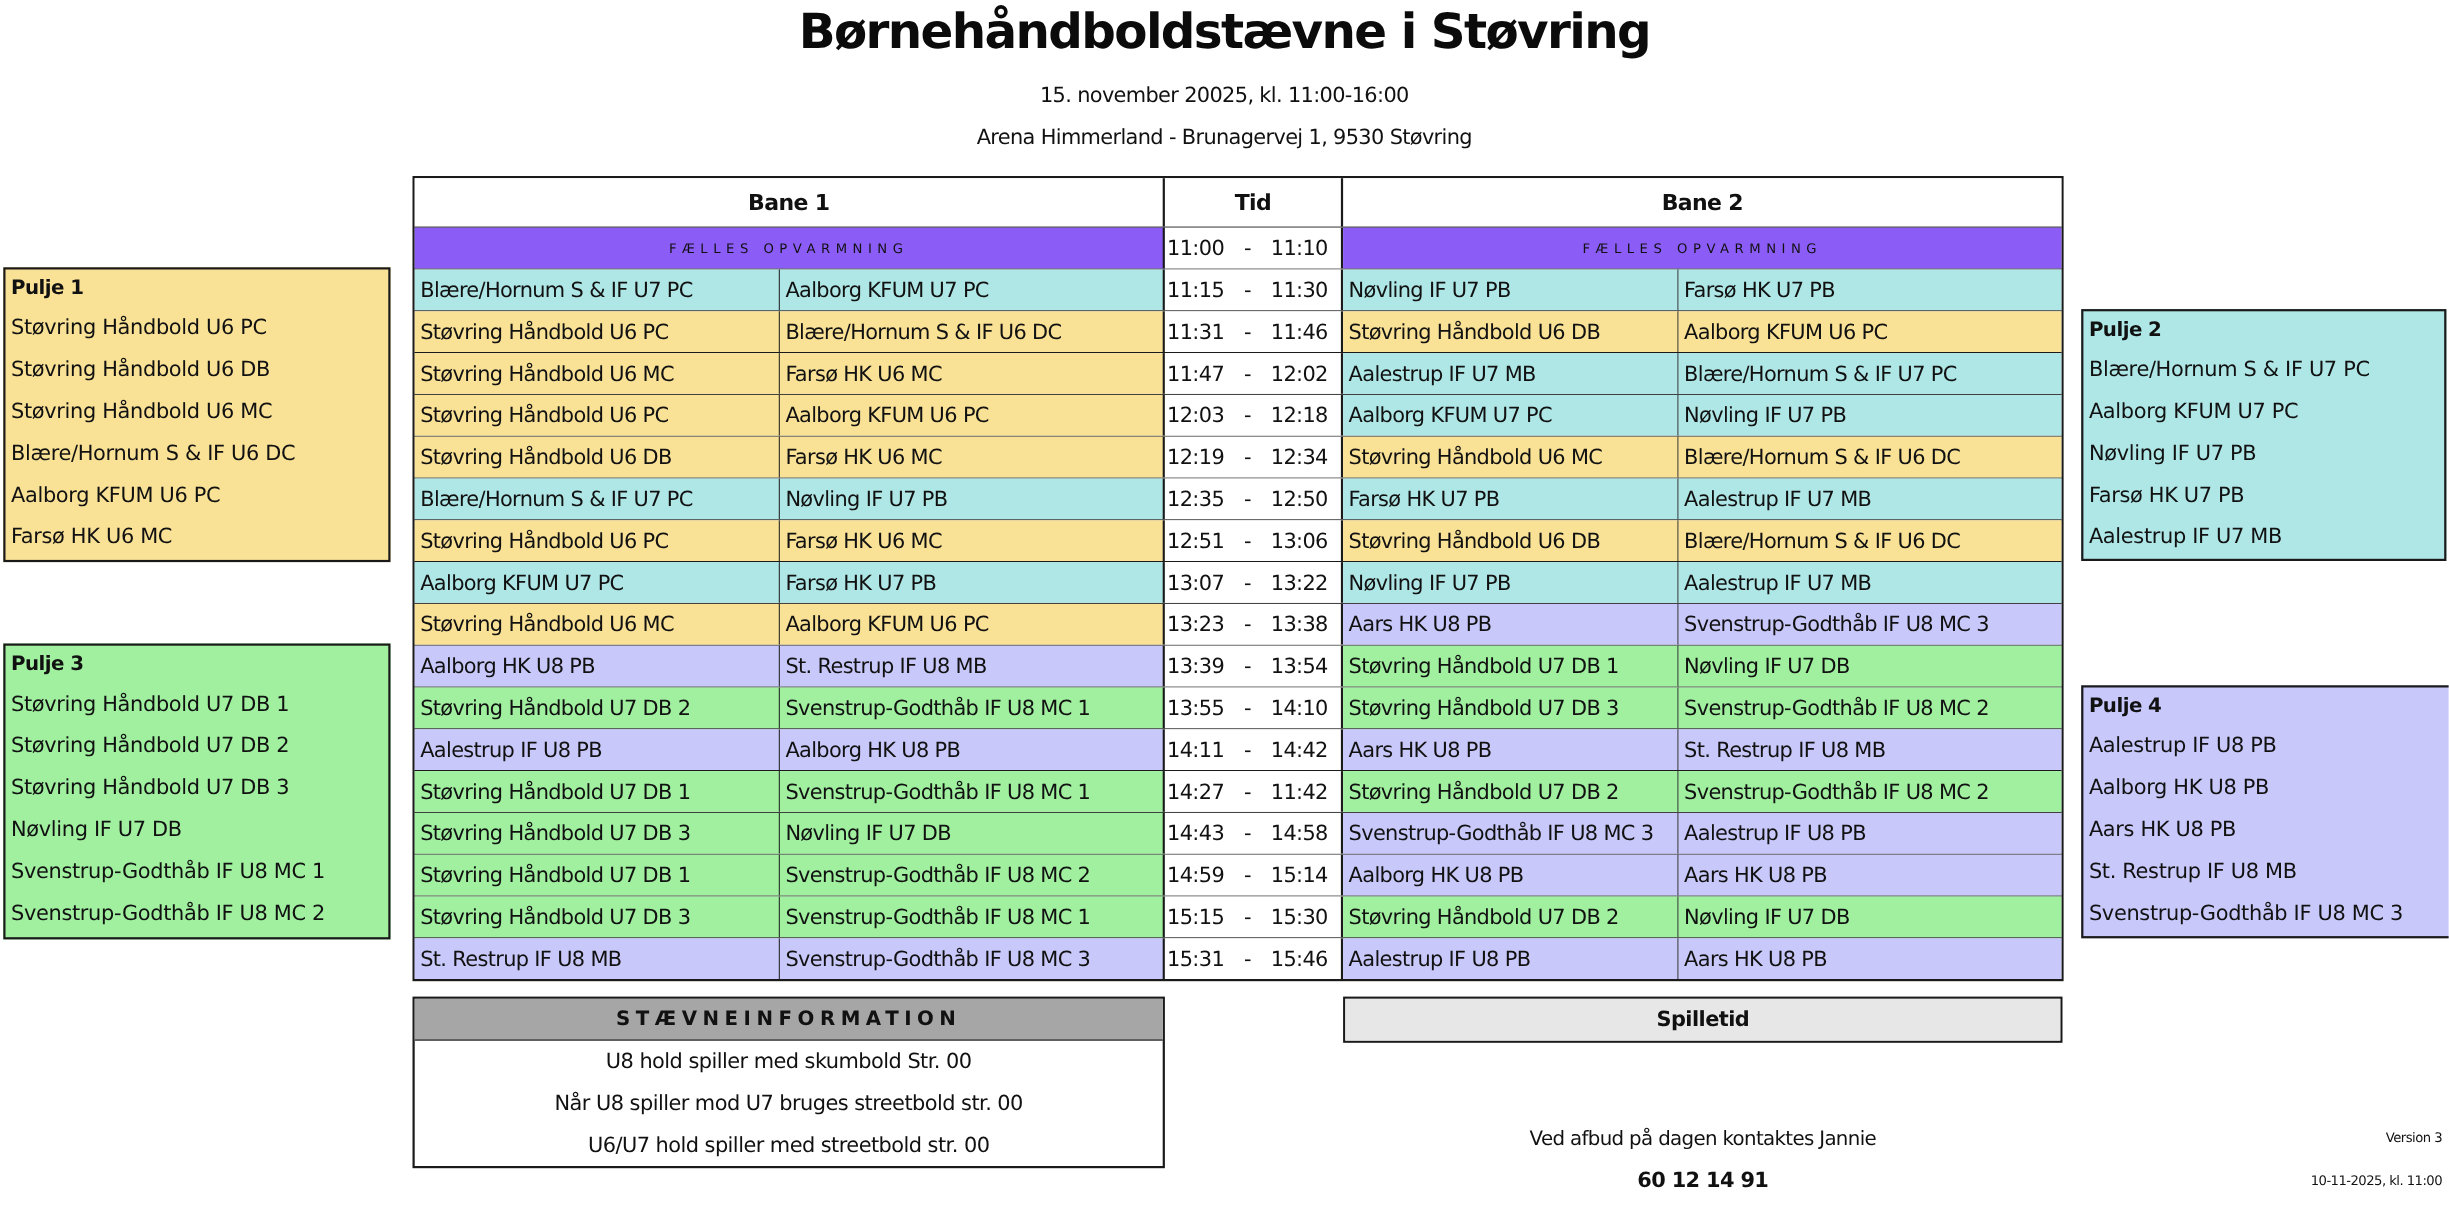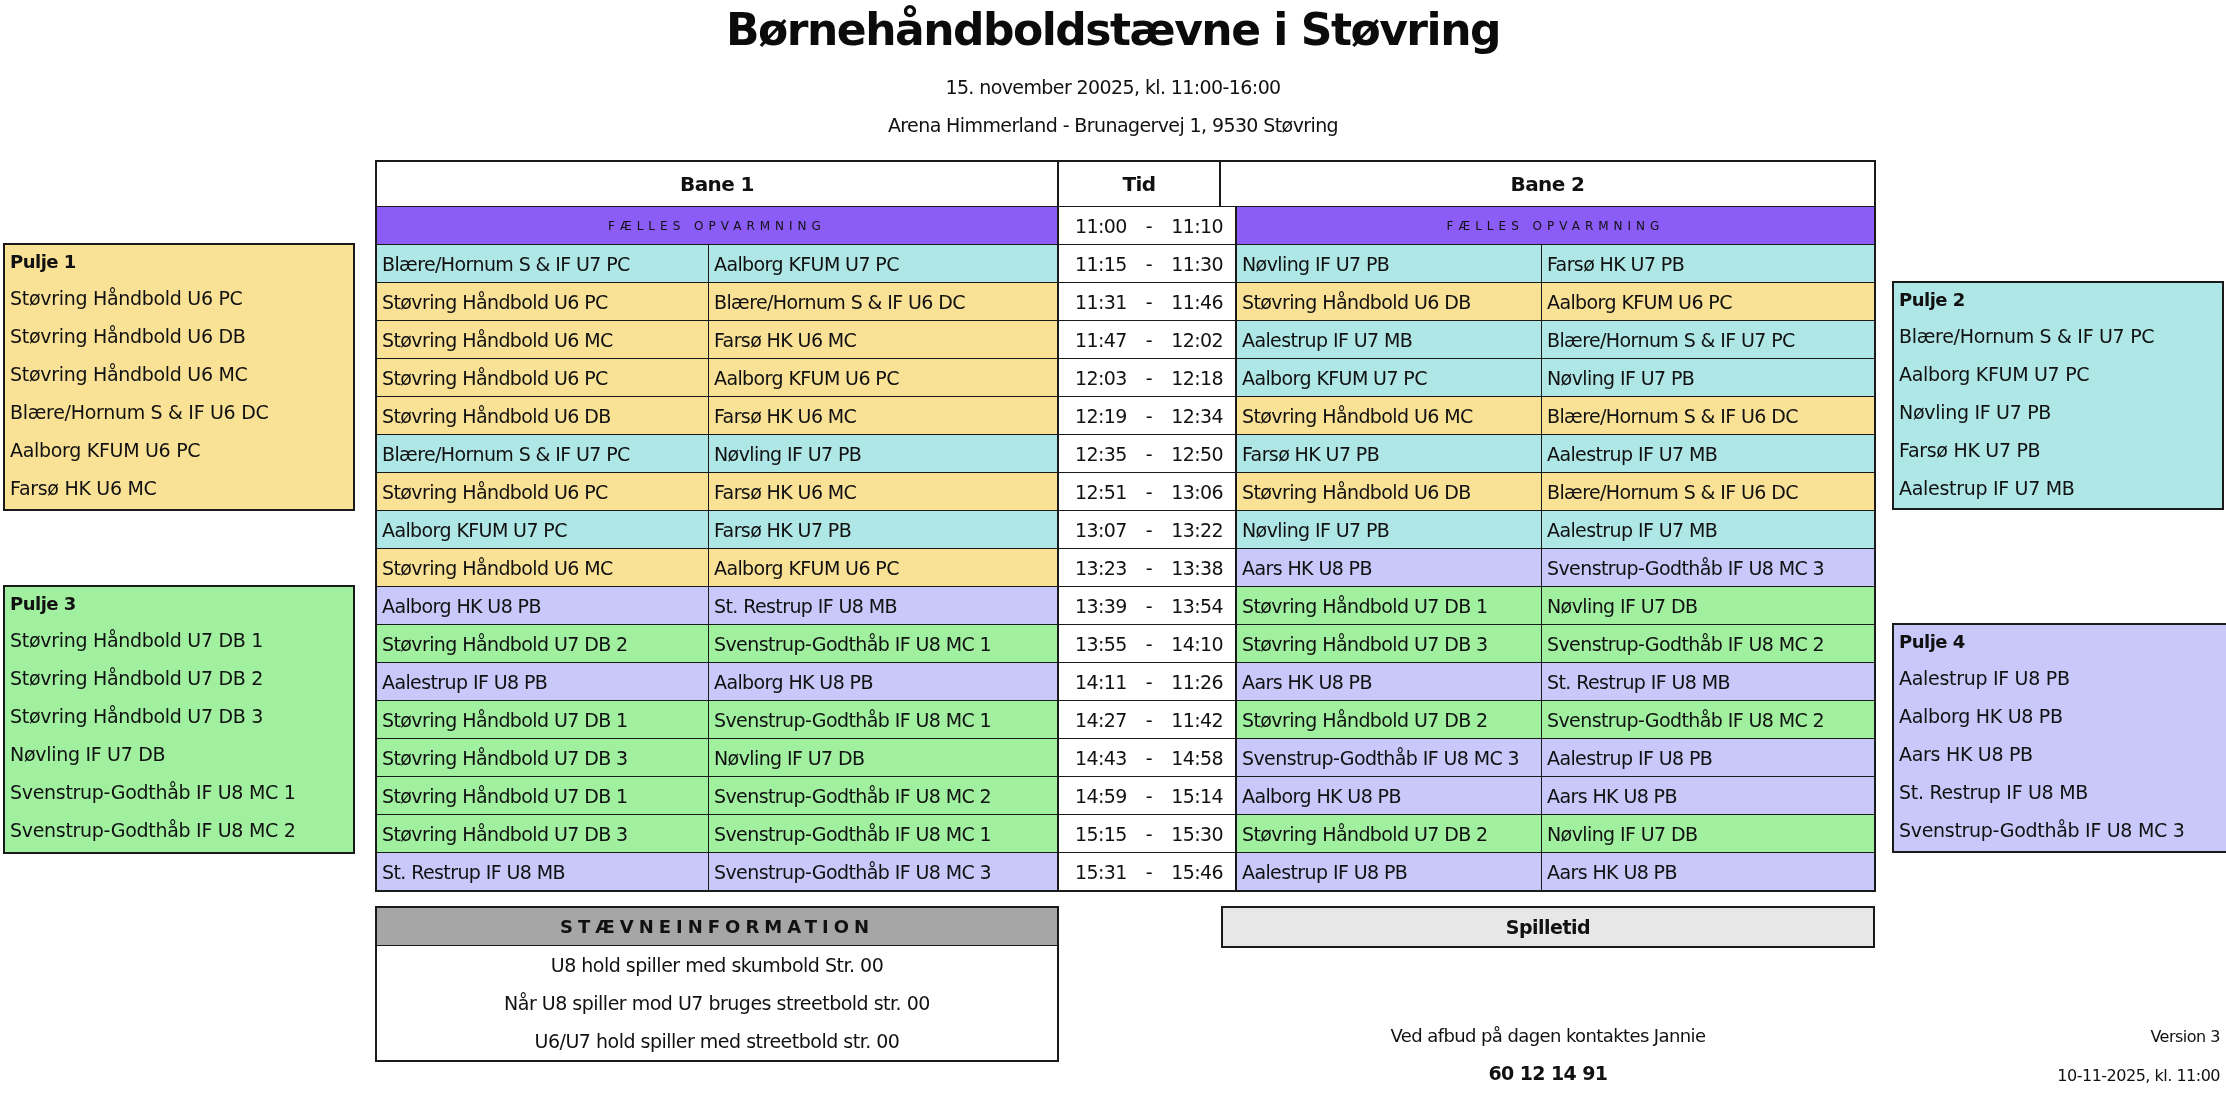--- a/index.html
+++ b/index.html
@@ -12,21 +12,21 @@
   .sub1 { top: 76px; }
   .sub2 { top: 114px; }
 
   
   .sched { position: absolute; left: 375px; top: 160px; width: 1501px; border: 2px solid #1a1a1a; }
   .row { display: flex; height: 38px; border-top: 1.5px solid #1a1a1a; }
   .row.head { height: 44px; border-top: none; background: #fff; }
   .cell { display: flex; align-items: center; font-size: 19px; letter-spacing: -0.6px; white-space: nowrap; overflow: hidden; padding-left: 5px; }
   .c-a { width: 332px; border-right: 1.5px solid #1a1a1a; }
   .c-b { width: 350px; border-right: 2px solid #1a1a1a; }
-  .c-t { width: 178px; border-right: 2px solid #1a1a1a; background: #fff; justify-content: space-between; padding: 0 12px 0 16px; }
+  .c-t { width: 162px; border-right: 2px solid #1a1a1a; background: #fff; justify-content: space-between; padding: 0 12px 0 2px; }
   .c-c { width: 305px; border-right: 1.5px solid #1a1a1a; }
   .c-d { flex: 1; }
   .c-bane { width: 682px; border-right: 2px solid #1a1a1a; justify-content: center; padding: 0; font-weight: bold; font-size: 20px; }
   .c-bane2 { flex: 1; justify-content: center; padding: 0; font-weight: bold; font-size: 20px; }
   .c-tid { width: 162px; border-right: 2px solid #1a1a1a; justify-content: center; padding: 0; font-weight: bold; font-size: 20px; }
   .warm { background: #8b5cf6; justify-content: center; padding: 0; letter-spacing: 5px; font-size: 12px; }
   .c-t .dash { width: 20px; text-align: center; }
 
   .bg-yellow { background: #f9e196; }
   .bg-cyan { background: #afe6e6; }
@@ -50,21 +50,21 @@
                 font-weight: bold; font-size: 19px; letter-spacing: -0.5px; border-bottom: 1.5px solid #1a1a1a; }
   .info .iline { height: 38px; display: flex; align-items: center; justify-content: center; font-size: 19px; letter-spacing: -0.5px; }
 
   .spil { position: absolute; left: 1221px; top: 906px; width: 654px; border: 2px solid #1a1a1a; }
   .spil .shead { background: #e7e7e7; height: 38px; display: flex; align-items: center; justify-content: center; font-weight: bold; font-size: 19px; letter-spacing: -0.5px; }
   .spil .sline { height: 36px; display: flex; align-items: center; justify-content: center; font-size: 19px; letter-spacing: -0.5px; }
 
   .contact { position: absolute; left: 1221px; width: 654px; text-align: center; font-size: 18px; letter-spacing: -0.6px; }
   .contact1 { top: 1025px; text-align: center; }
   .contact2 { top: 1062px; font-weight: bold; font-size: 19px; }
-  .ver { position: absolute; right: 6px; font-size: 16px; letter-spacing: -0.5px; }
+  .ver { position: absolute; right: 6px; font-size: 12px; letter-spacing: -0.5px; }
   .ver1 { top: 1027px; }
   .ver2 { top: 1066px; }
 </style>
 </head>
 <body>
 
 <div class="title">Børnehåndboldstævne i Støvring</div>
 <div class="subtitle sub1">15. november 20025, kl. 11:00-16:00</div>
 <div class="subtitle sub2">Arena Himmerland - Brunagervej 1, 9530 Støvring</div>
 
@@ -250,21 +250,21 @@
     <div class="cell c-c bg-green">Støvring Håndbold U7 DB 3</div>
     <div class="cell c-d bg-green">Svenstrup-Godthåb IF U8 MC 2</div>
   </div>
 
   <div class="row">
     <div class="cell c-a bg-lav">Aalestrup IF U8 PB</div>
     <div class="cell c-b bg-lav">Aalborg HK U8 PB</div>
     <div class="cell c-t">
       <span>14:11</span>
       <span class="dash">-</span>
-      <span>11:26</span>
+      <span>14:42</span>
     </div>
     <div class="cell c-c bg-lav">Aars HK U8 PB</div>
     <div class="cell c-d bg-lav">St. Restrup IF U8 MB</div>
   </div>
 
   <div class="row">
     <div class="cell c-a bg-green">Støvring Håndbold U7 DB 1</div>
     <div class="cell c-b bg-green">Svenstrup-Godthåb IF U8 MC 1</div>
     <div class="cell c-t">
       <span>14:27</span>

